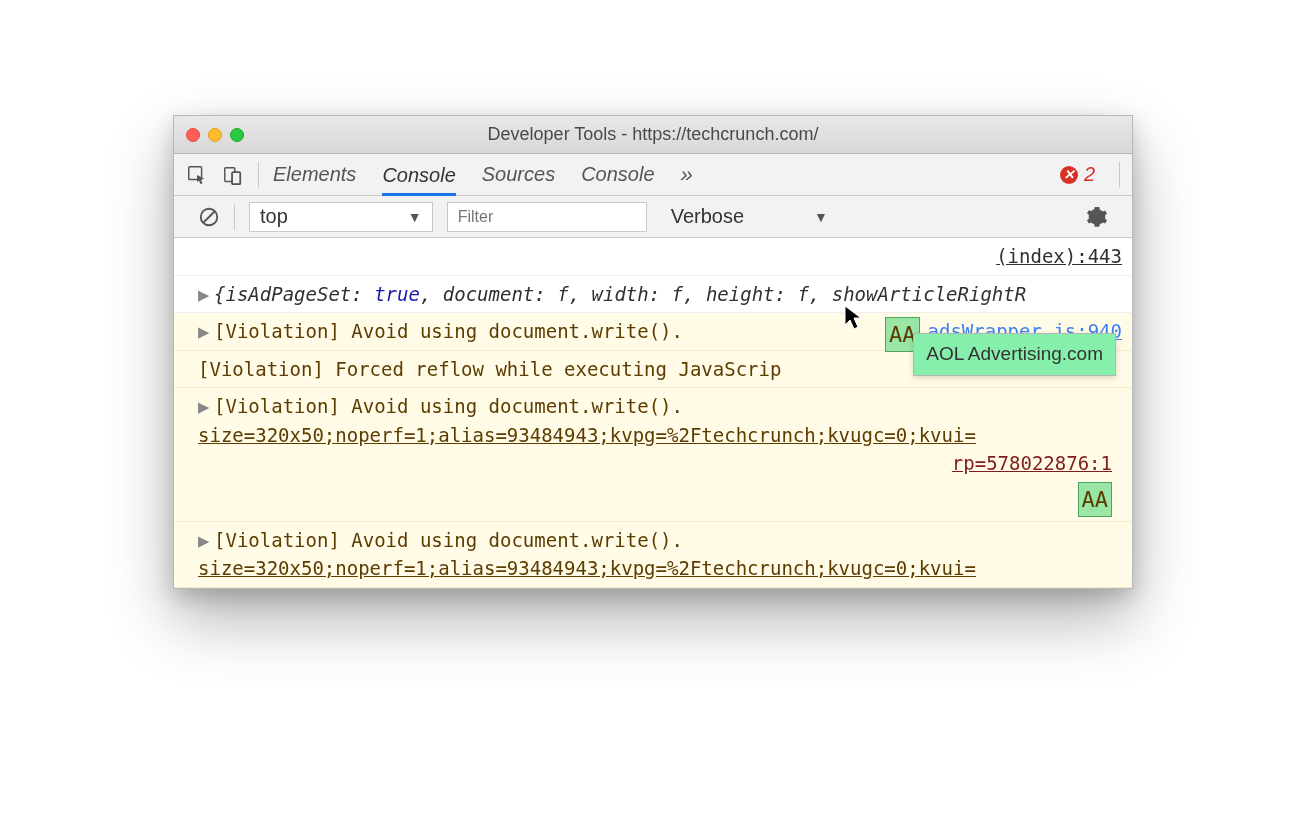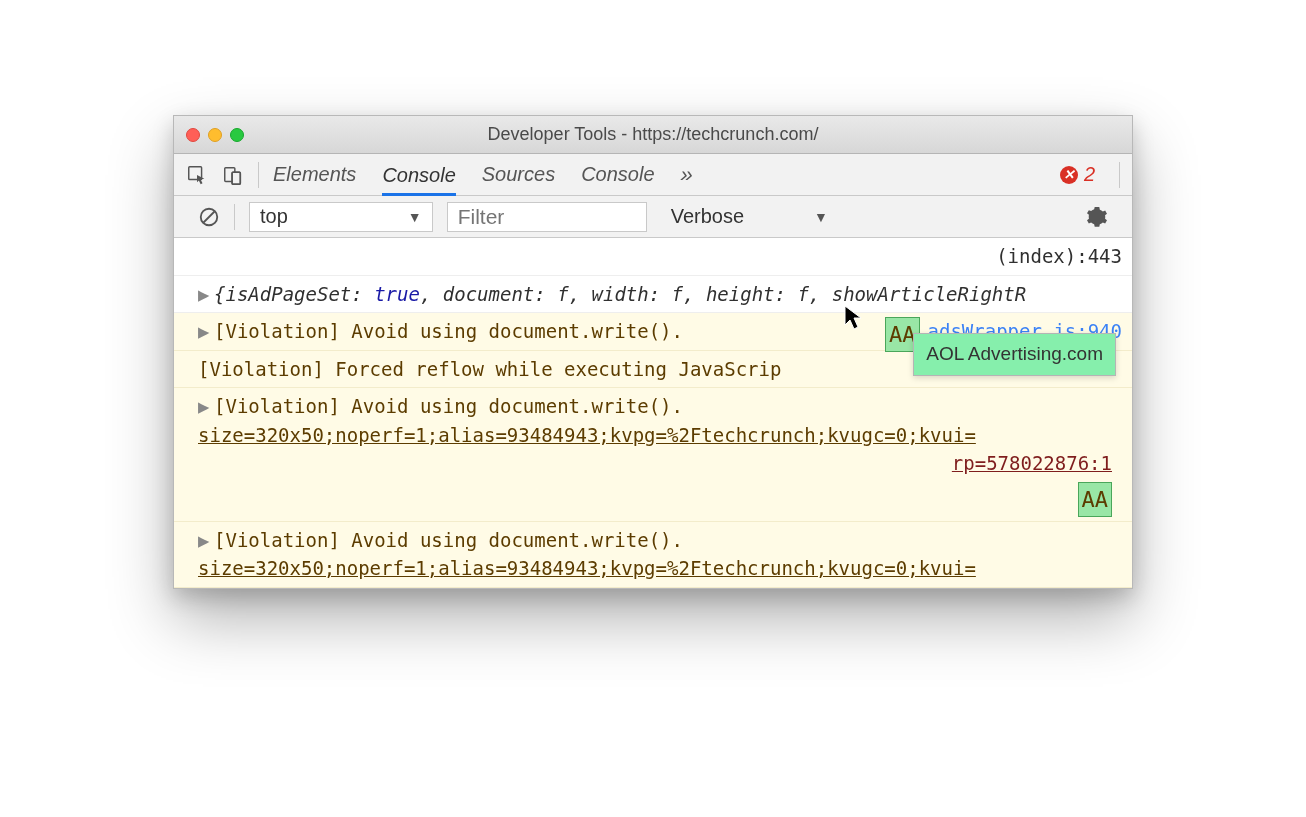--- a/index.html
+++ b/index.html
@@ -75,36 +75,36 @@
     gap: 70px;
     color:#333;
   }
   .select.ctx { gap: 120px; }
   .filter-input {
     border:1px solid #c9c9c9;
     background:#fff;
     height:30px;
     width: 200px;
     padding: 0 10px;
-    font-size:21px;
+    font-size:16px;
     color:#888;
   }
   .tri { color:#555; font-size:14px; }
   .console {
     font-family: Menlo, Consolas, monospace;
     font-size: 19px;
     line-height: 1.5;
     color:#303030;
     height: 350px;
     overflow:hidden;
     position:relative;
   }
   .row { border-bottom: 1px solid #eee; padding: 4px 10px 4px 24px; }
   .row.warn { background:#fffbe6; border-bottom:1px solid #f3eccb; color:#5c3c00;}
-  .srcloc { float:right; color:#303030;text-align:center;}
+  .srcloc { float:right; text-decoration: underline; color:#303030;text-align:center;}
   .srcloc.warn { color:#3b82f6;}
   .italic { font-style: italic; }
   .blue { color:#1a1aa6; }
   .arrow { color:#888; margin-right:4px; display:inline-block; width:12px;}
   .url { text-decoration: underline; }
   .badge-aa {
     background:#99e6a6;
     border:1px solid #4aa65a;
     padding:0 3px;
     font-family: Menlo, monospace;

